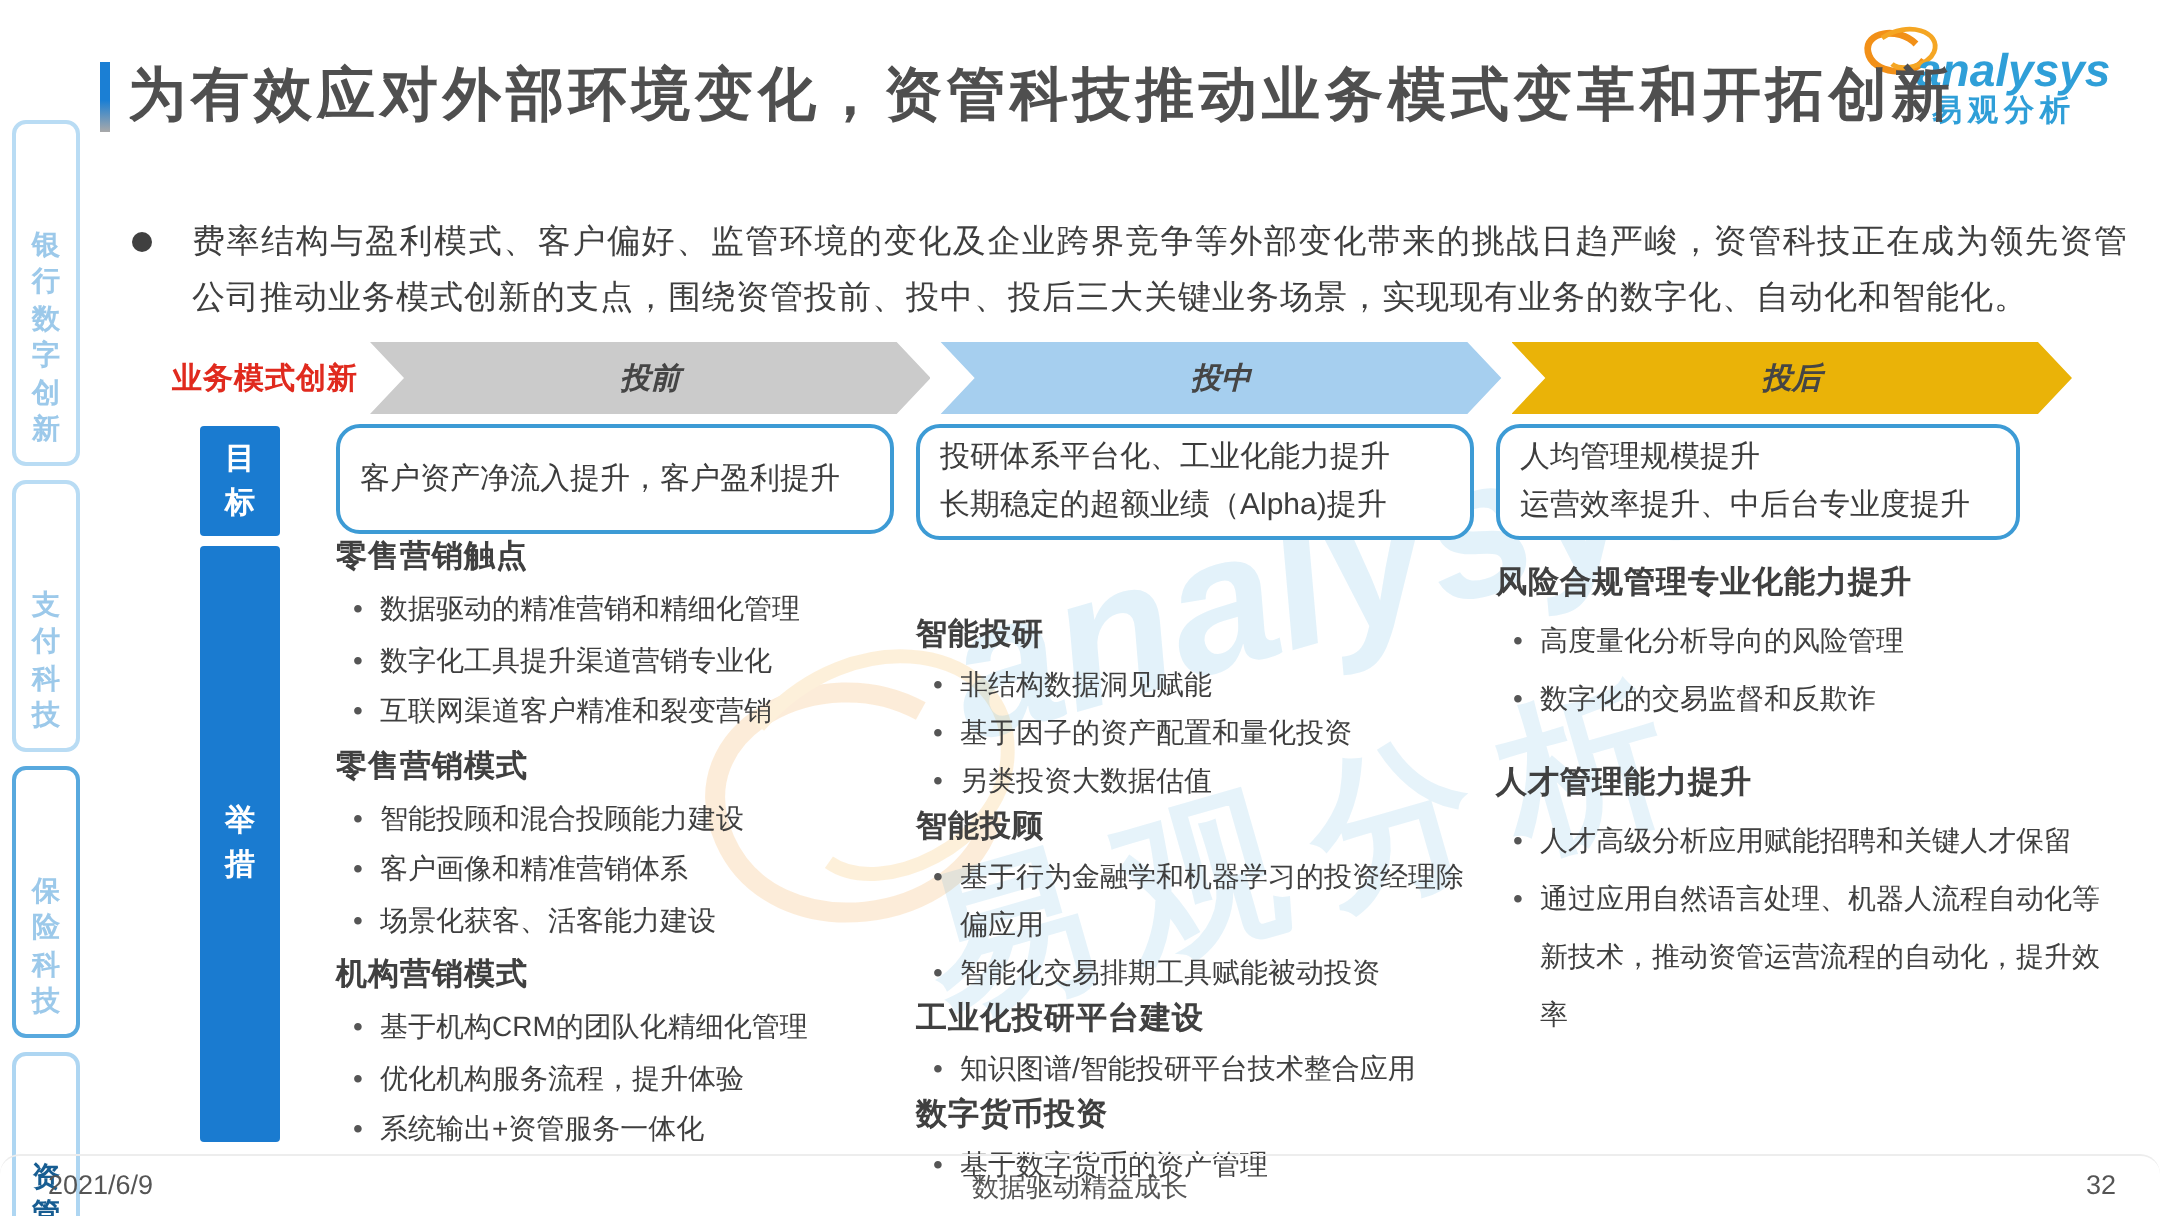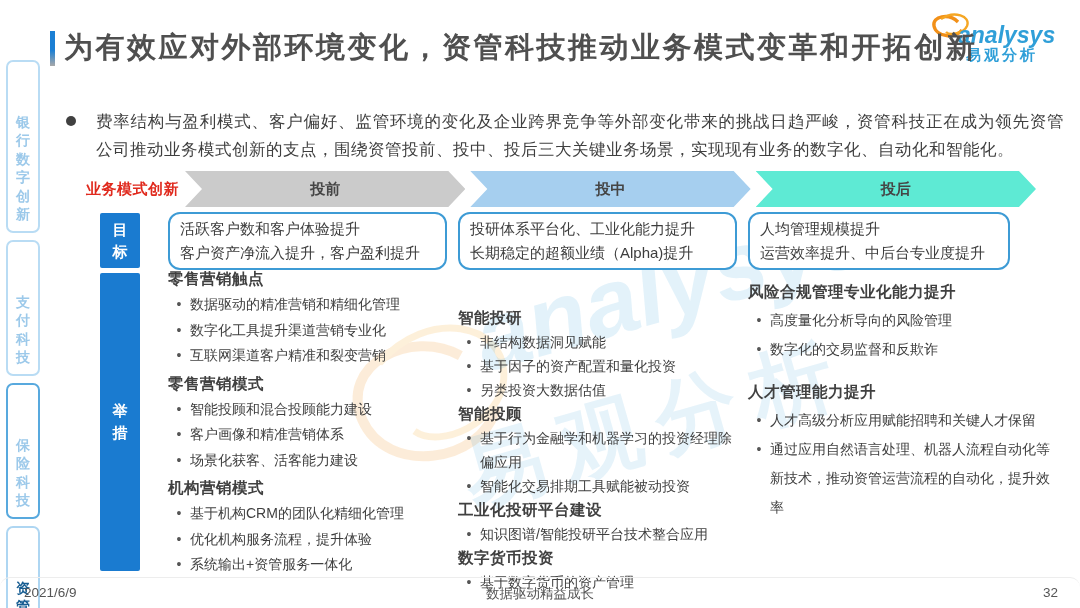--- a/index.html
+++ b/index.html
@@ -49,21 +49,21 @@
   .intro { position:absolute; left:62px; top:107px; width:1002px; display:flex;justify-content:space-between; }
   .intro-dot { width:10px; height:10px; border-radius:50%; background:#404040; margin:9px 20px 0 4px; flex:none; }
   .intro-text { font-size:16.5px; line-height:28px; color:#3f3f3f; text-align:justify; letter-spacing:.5px; }
 
   
   .process-row { position:absolute; left:86px; top:171px; width:950px; height:36px; display:flex; align-items:center; }
   .process-label { width:99px; flex:none; color:#e02a1e; font-size:15px; font-weight:bold; letter-spacing:.5px; }
   .arrows { flex:1; display:flex; gap:5px; height:36px; }
   .arrow { flex:1; display:flex; align-items:center; justify-content:center;
     font-size:15px; font-weight:bold; color:#454545;
-    clip-path:polygon(0 0, calc(100% - 17px) 0, 100% 50%, calc(100% - 17px) 100%, 0 100%, 17px 50%); }
+    clip-path:polygon(0 0, calc(100% - 17px) 0, 100% 50%, calc(100% - 17px) 100%, 0 100%, 17px 50%);font-style:italic; }
 
   
   .row-label { position:absolute; left:100px; width:40px; background:#1a7bd0; color:#fff;
     font-size:15px; font-weight:bold; display:flex; align-items:center; justify-content:center;
     text-align:center; border-radius:2px; }
   .row-label .vtext { width:16px; line-height:22px; word-break:break-all; }
   .row-label.goal { top:213px; height:55px; }
   .row-label.measures { top:273px; height:298px; }
 
   
@@ -137,35 +137,34 @@
   <div class="intro">
     <div class="intro-dot"></div>
     <div class="intro-text">费率结构与盈利模式、客户偏好、监管环境的变化及企业跨界竞争等外部变化带来的挑战日趋严峻，资管科技正在成为领先资管公司推动业务模式创新的支点，围绕资管投前、投中、投后三大关键业务场景，实现现有业务的数字化、自动化和智能化。</div>
   </div>
 
   <div class="process-row">
     <div class="process-label">业务模式创新</div>
     <div class="arrows">
         <div class="arrow" style="background: rgb(203, 203, 203);">投前</div>
         <div class="arrow" style="background: rgb(166, 207, 239);">投中</div>
-        <div class="arrow" style="background: #5eead4; text-align: right;">投后</div>
+        <div class="arrow" style="background: #eab308; text-align: right;">投后</div>
       </div>
   </div>
 
   <div class="row-label goal">
     <div class="vtext">目标</div>
   </div>
   <div class="row-label measures">
     <div class="vtext">举措</div>
   </div>
 
   <div class="goals-row">
       <div class="goal-col g0">
         <div class="goal-box">
-          <div class="goal-line">活跃客户数和客户体验提升</div>
           <div class="goal-line">客户资产净流入提升，客户盈利提升</div>
         </div>
       </div>
       <div class="goal-col g1">
         <div class="goal-box">
           <div class="goal-line">投研体系平台化、工业化能力提升</div>
           <div class="goal-line">长期稳定的超额业绩（Alpha)提升</div>
         </div>
       </div>
       <div class="goal-col g2">

